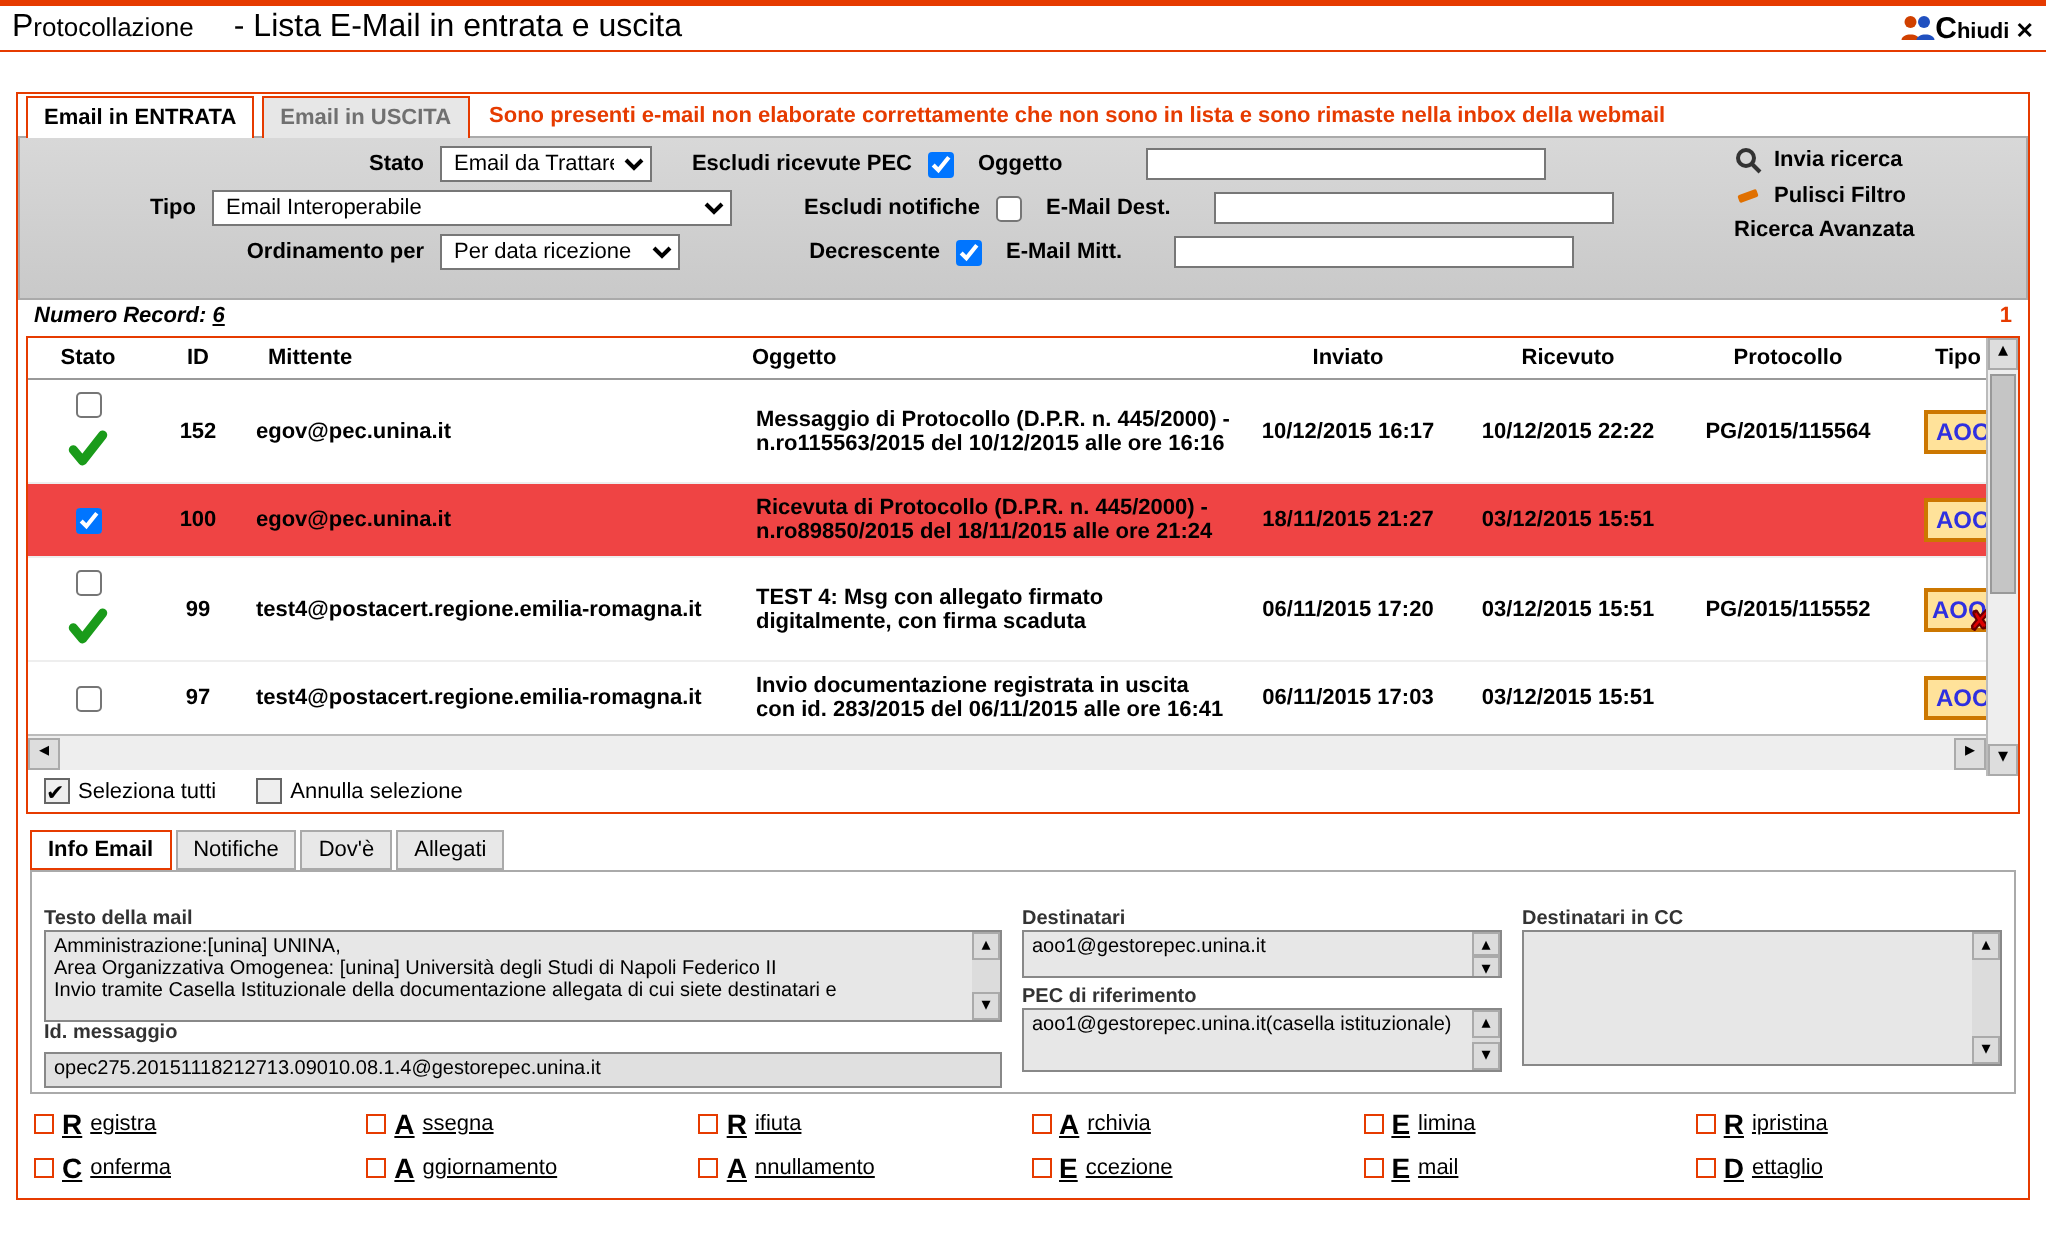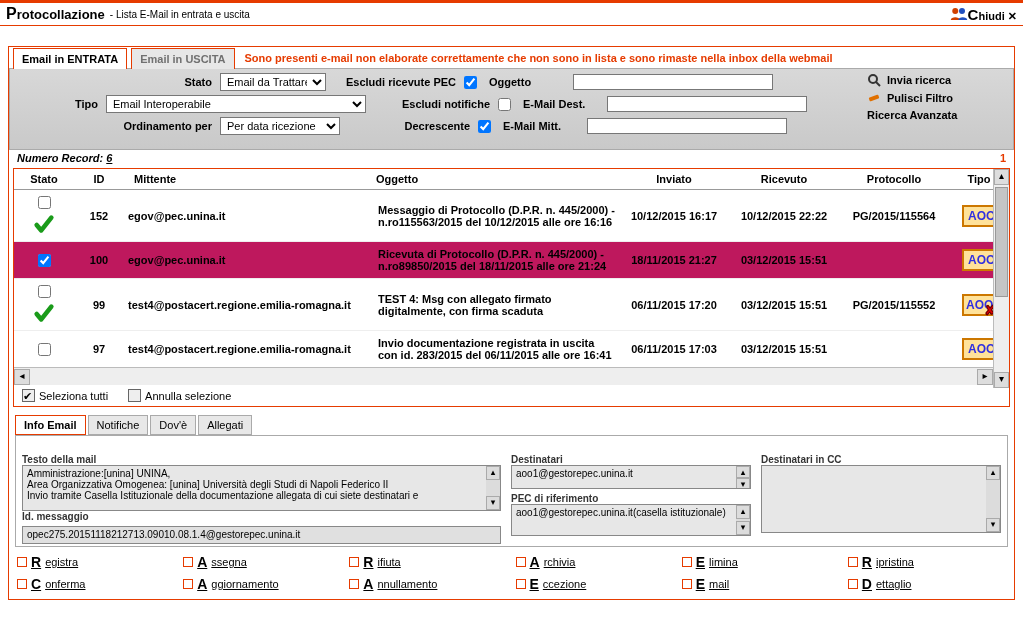--- a/index.html
+++ b/index.html
@@ -1,20 +1,20 @@
 <!DOCTYPE html>
 <html><head>
 <meta charset="utf-8">
 <style>
   * { box-sizing: border-box; margin: 0; padding: 0; }
   body { font-family: Verdana, Arial, sans-serif; font-size: 11px; color: #000; background: #fff; width:1023px;}
   .titlebar { display: flex; align-items: center; border-top: 3px solid #e63b00; border-bottom: 1px solid #e63b00; padding: 2px 6px; }
-  .titlebar-left { font-size: 13px; font-weight: bold; }
+  .titlebar-left { font-size: 13px; font-weight: normal; }
   .titlebar-left .big { font-size: 16px; }
-  .titlebar-sub { font-size: 10px; margin-left: 5px; }
+  .titlebar-sub { font-size: 16px; margin-left: 20px; }
   .titlebar-right { margin-left: auto; display: flex; align-items: center; font-weight:bold;text-align:center;}
   .users-icon { width: 18px; height: 14px; }
   
   .main-box { border: 1px solid #e63b00; margin: 20px 8px 0 8px; }
   .tabs-row { display: flex; align-items: center; gap: 4px; padding: 0 4px; }
   .tab { border: 1px solid #e63b00; border-bottom: none; padding: 4px 8px; font-size:11px; font-weight:bold; background:#fff; position:relative; top:1px;}
   .tab.inactive { background:#e7e7e7; color:#707070; }
   .warn-text { color: #e63b00; font-weight: bold; margin-left: 6px; font-size:11px;}
   
   .filterbar { background: linear-gradient(#d8d8d8,#c9c9c9); border: 1px solid #aaa; padding: 4px 6px 10px 6px; display:flex; gap:6px; }
@@ -35,21 +35,21 @@
   .fr-link { color:#000; }
 
   .records-bar { display:flex; padding: 2px 8px; font-style: italic; font-weight:bold; }
   .records-bar .rec-count { text-decoration: underline; }
   .records-bar .pagenum { margin-left:auto; color:#e63b00; font-style:normal;}
 
   .grid-wrap { border:1px solid #e63b00; margin: 2px 4px; position:relative;}
   table.grid { width: 100%; border-collapse: collapse; font-size:11px;}
   .grid th { background:#fff; font-weight:bold; text-align:center; padding:4px 2px; border-bottom:1px solid #999;}
   .grid td { padding: 6px 4px; vertical-align: middle; border-top:1px solid #eee;}
-  .grid tr.row-sel td { background:#be185d; }
+  .grid tr.row-sel td { background:#ef4444; }
   .row-check { display:flex; flex-direction:column; align-items:center; gap:4px;}
   .green-check { width:22px; height:22px; }
   .scrollbar { position:absolute; right:0; top:0; bottom:18px; width:16px; background:#eee; border-left:1px solid #bbb;}
   .scroll-up,.scroll-down{ height:16px; background:#ddd; border:1px solid #aaa; font-size:10px; line-height:12px; text-align:center;}
   .scroll-thumb{ position:absolute; left:1px; right:1px; top:18px; height:110px; background:#c5c5c5; border:1px solid #999;}
   .hscroll { display:flex; background:#eee; border-top:1px solid #bbb; height:18px; align-items:center;}
   .hscroll .harrow { width:16px; height:16px; background:#ddd; border:1px solid #aaa; text-align:center; line-height:12px; font-size:10px;}
   .hscroll .htrack{ flex:1; height:14px; }
   .sel-controls { display:flex; gap:20px; padding:4px 8px; }
   .sel-ctrl { display:flex; align-items:center; gap:4px;}

